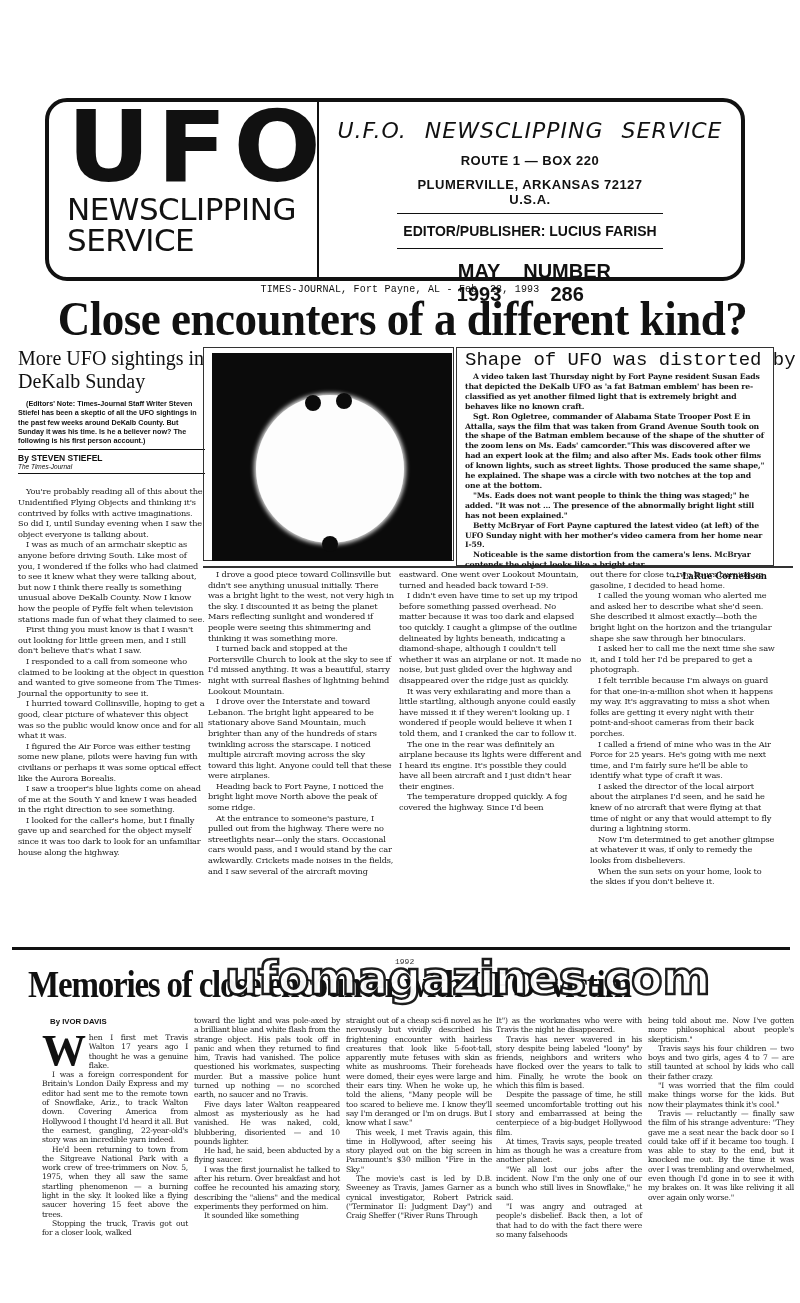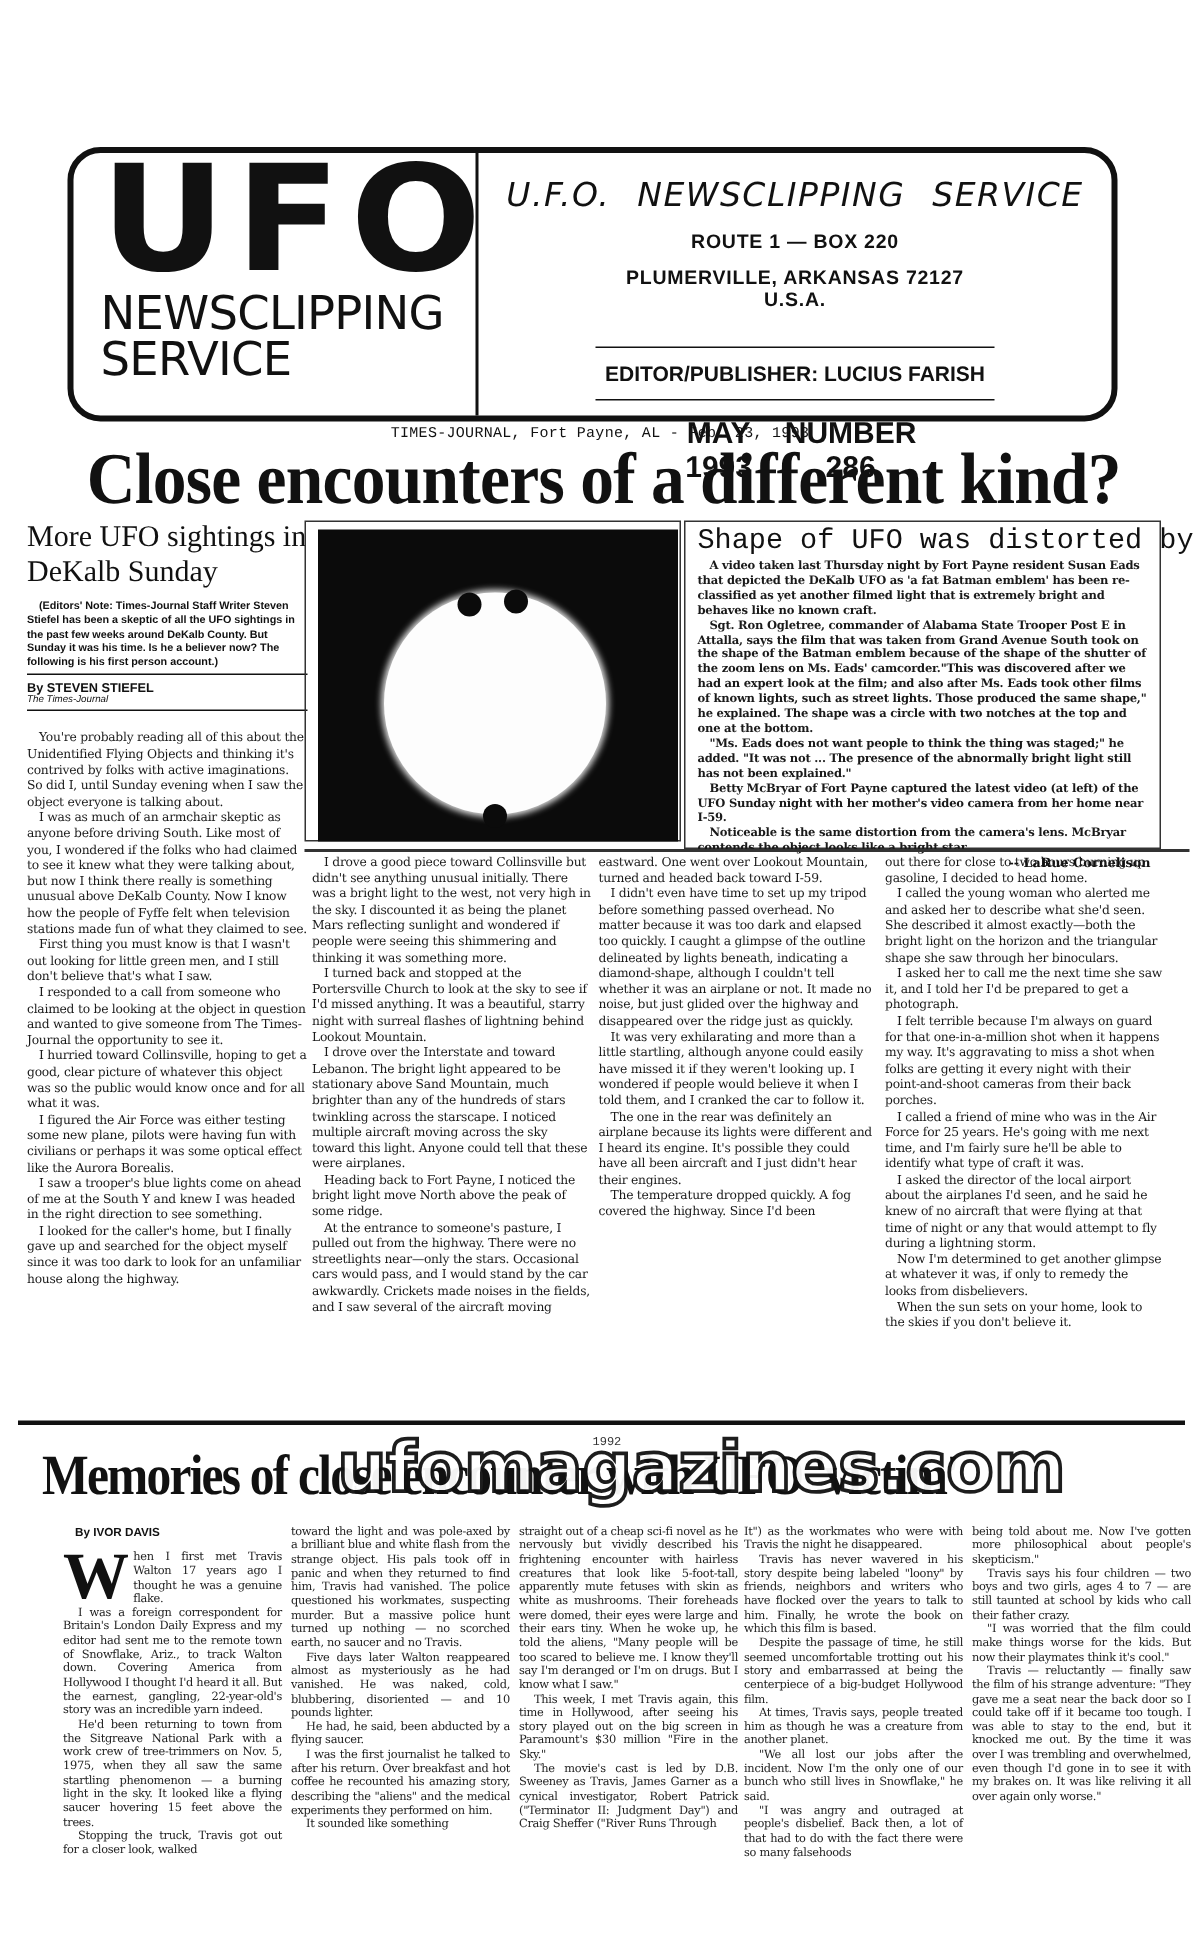--- a/index.html
+++ b/index.html
@@ -23,21 +23,21 @@
   .mast-news { margin-top: 4px; }
   .mast-right { flex: 1; padding: 10px 18px 0 18px; text-align: center; position: relative; }
   .mast-title {
     font-family: "DejaVu Sans", sans-serif; font-style: italic; font-size: 22px; letter-spacing: 1px;
     word-spacing: 10px; margin-top: 6px; white-space: nowrap;
   }
   .mast-route, .mast-city {
     font-family: "Liberation Sans", sans-serif; font-weight: bold; font-size: 13px; letter-spacing: 0.5px;
   }
   .mast-route { margin-top: 10px; }
-  .mast-city { margin-top: 9px; padding-bottom: 24px; border-bottom: 1.5px solid #111; margin-left: 60px; margin-right: 60px; }
+  .mast-city { margin-top: 9px; padding-bottom: 6px; border-bottom: 1.5px solid #111; margin-left: 60px; margin-right: 60px; }
   .mast-editor {
     font-family: "Liberation Sans", sans-serif; font-weight: bold; font-size: 14px;
     margin: 9px 60px 0 60px; padding-bottom: 9px; border-bottom: 1.5px solid #111;
   }
   .mast-issue {
     display: flex; justify-content: space-between; margin: 11px 105px 0 105px;
     font-family: "Liberation Sans", sans-serif; font-weight: bold; font-size: 20px;
   }
 
   .source-line {

